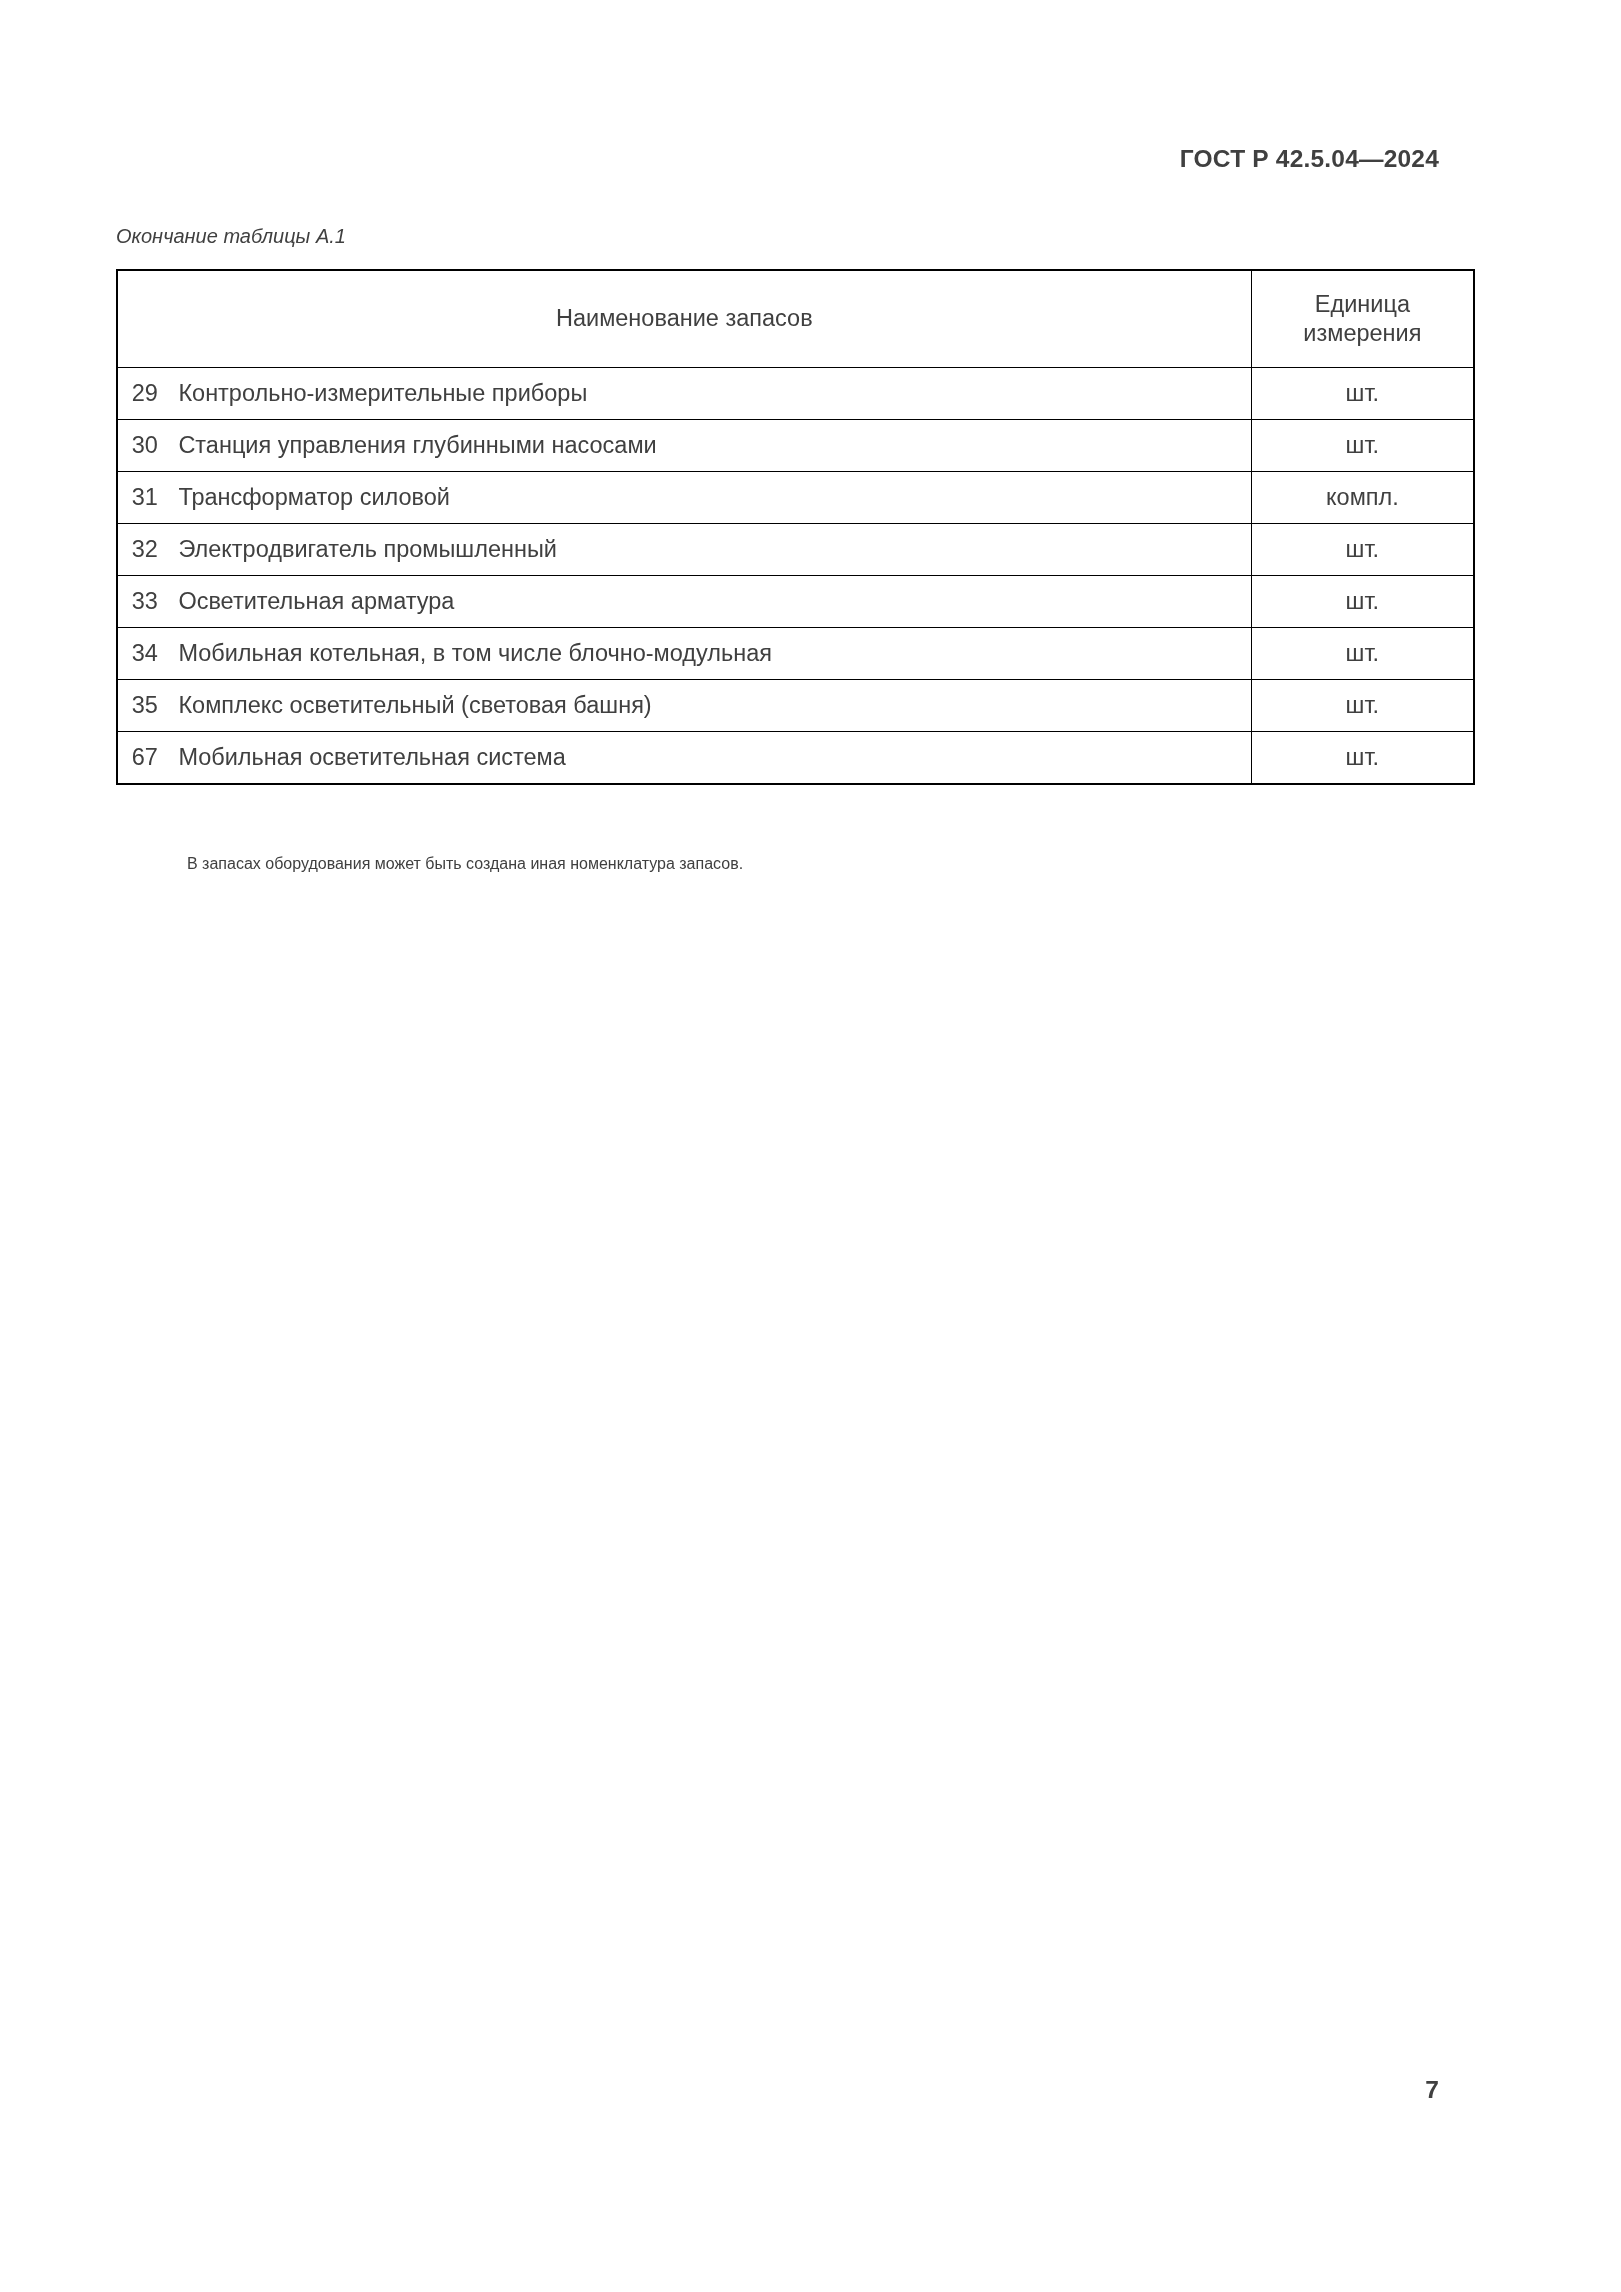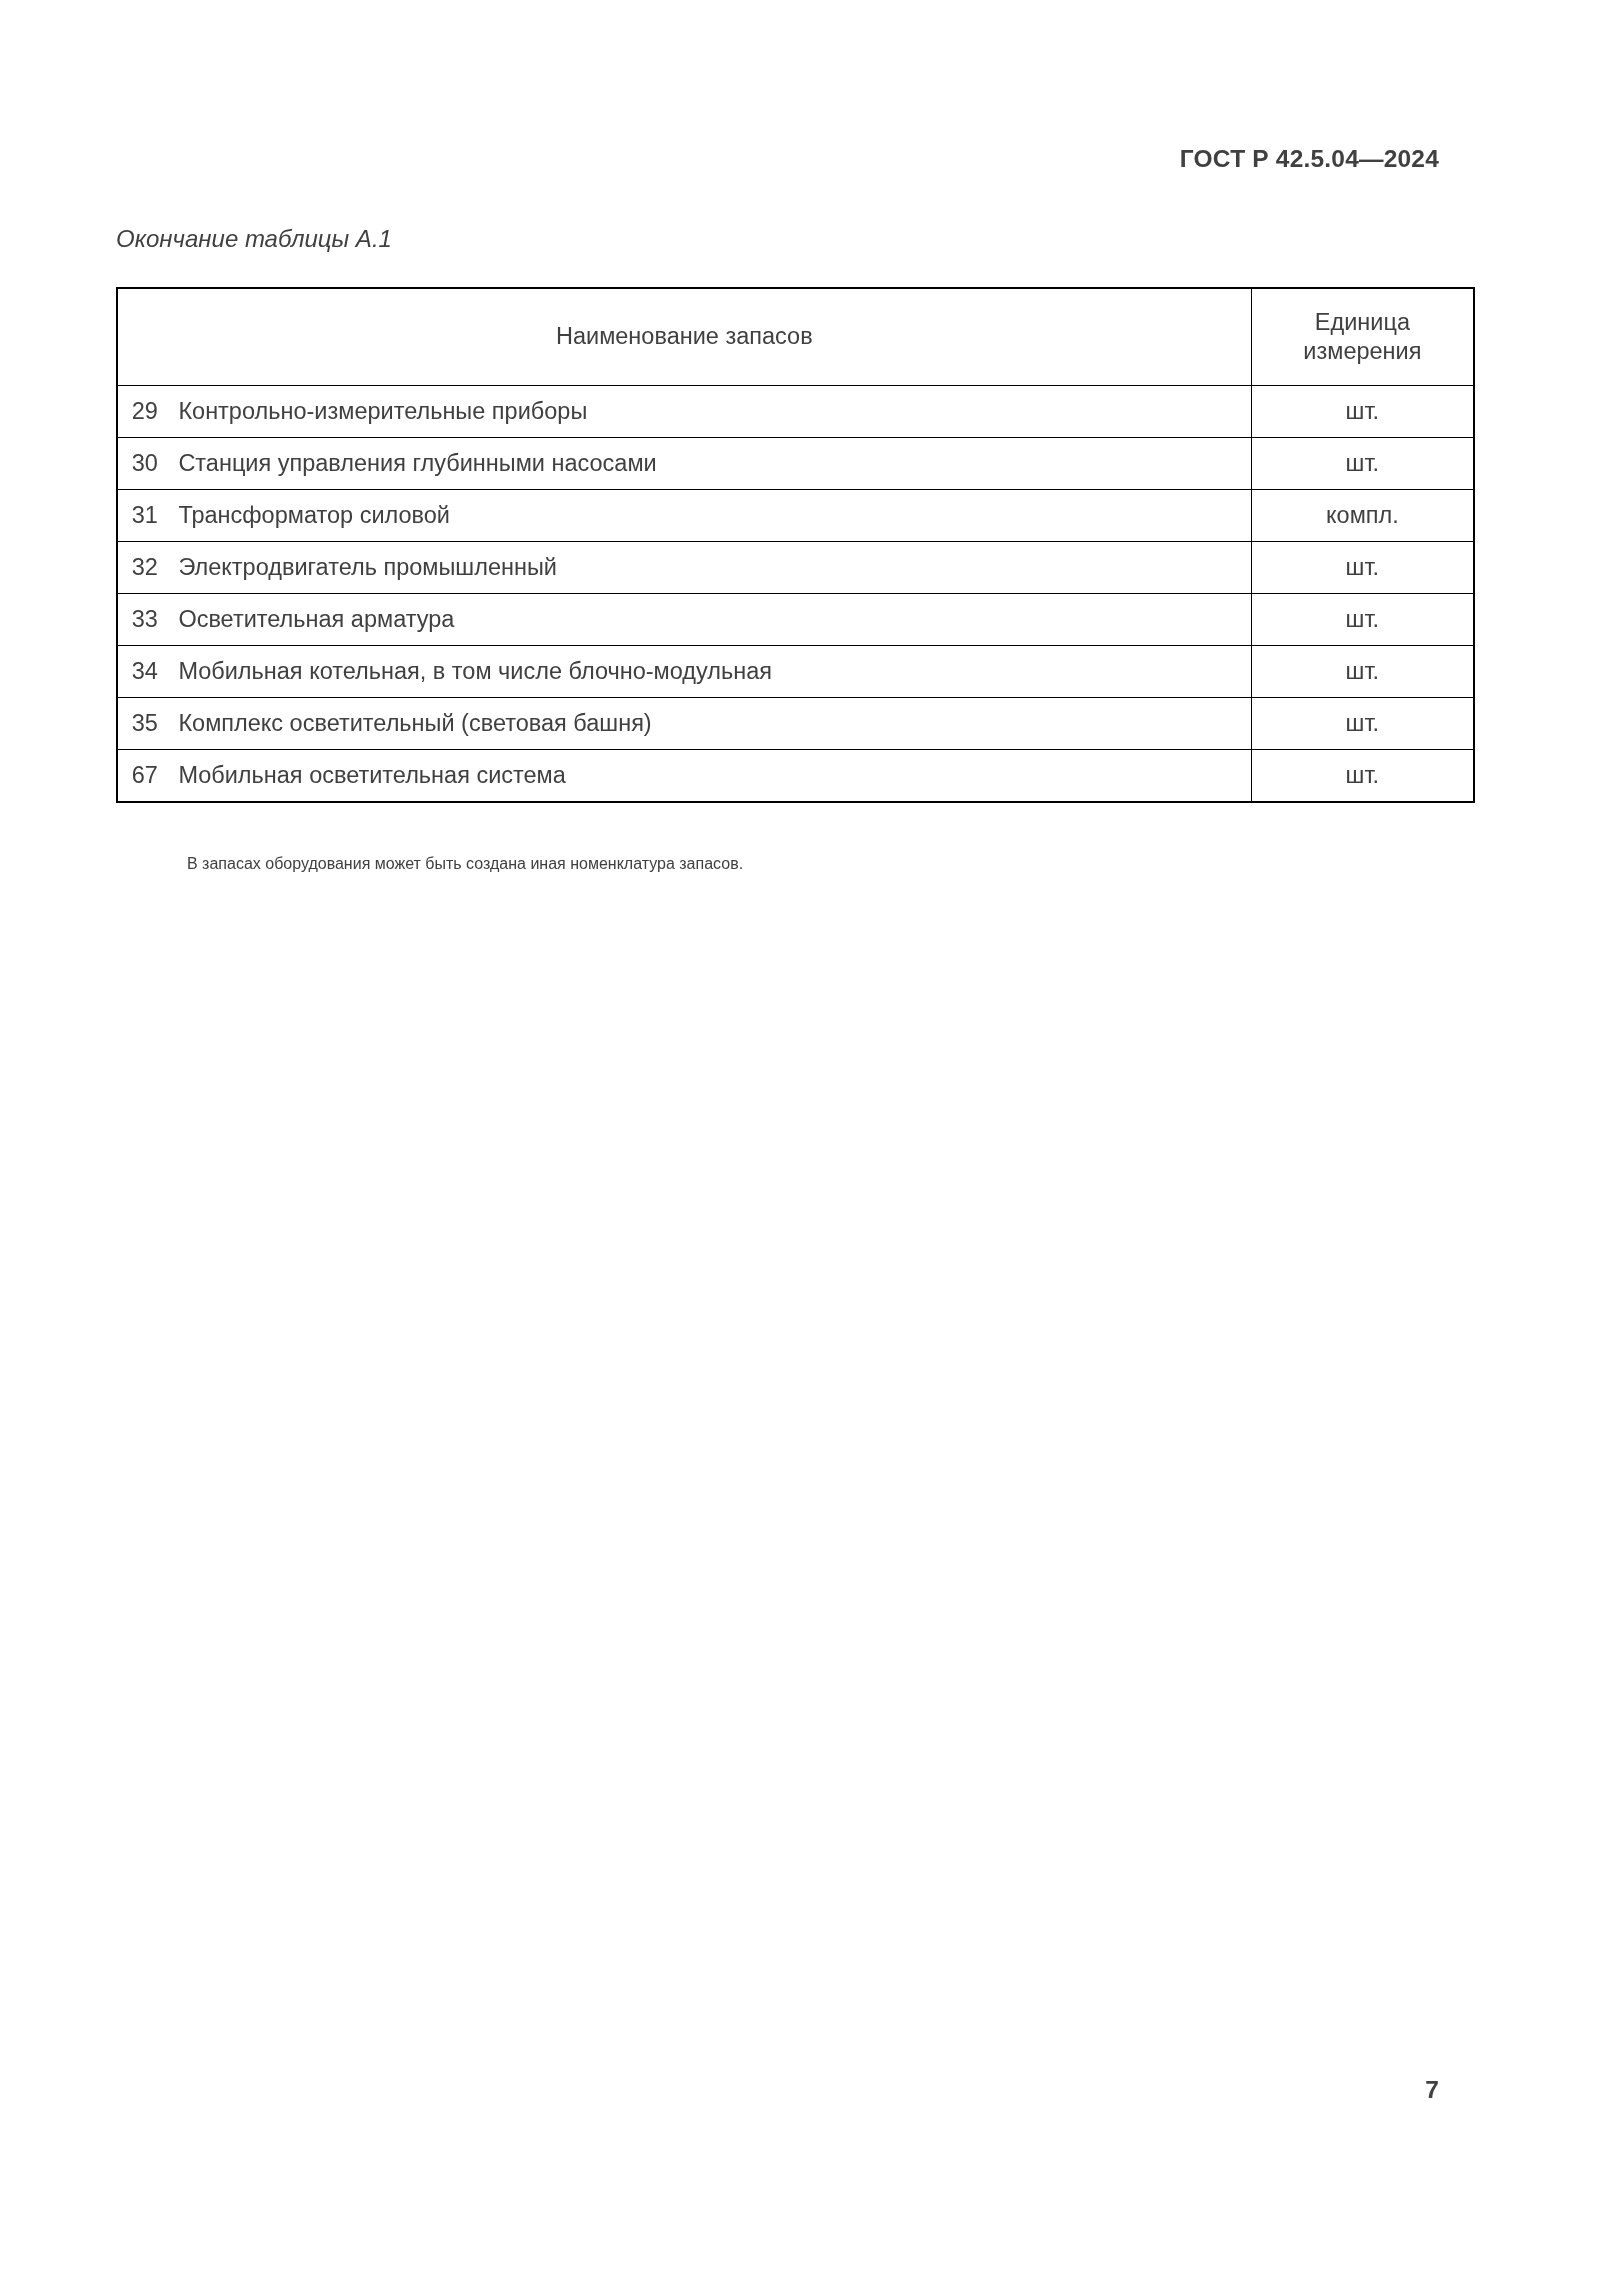--- a/index.html
+++ b/index.html
@@ -21,26 +21,26 @@
     top: 145px;
     right: 182px;
     font-size: 24.5px;
     font-weight: bold;
     letter-spacing: 0.2px;
   }
   .table-caption {
     position: absolute;
     top: 225px;
     left: 116px;
-    font-size: 24px;
+    font-size: 20px;
     font-style: italic;
   }
   table.main-table {
     position: absolute;
-    top: 287px;
+    top: 269px;
     left: 116px;
     width: 1323px;
     border-collapse: collapse;
     font-size: 23.5px;
     table-layout: fixed;
   }
   table.main-table, table.main-table th, table.main-table td {
     border: 1px solid #000;
   }
   table.main-table {

